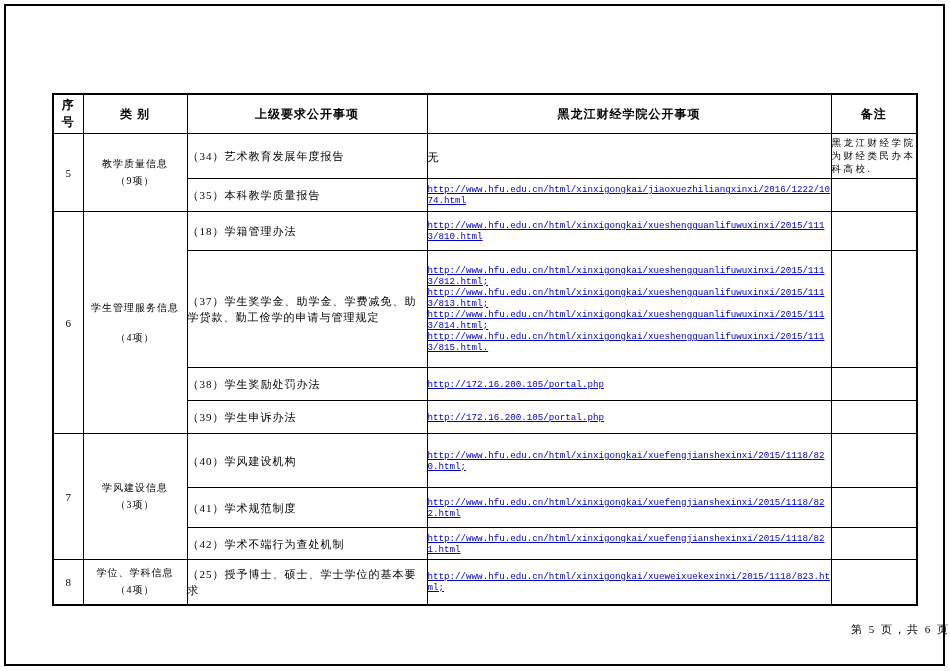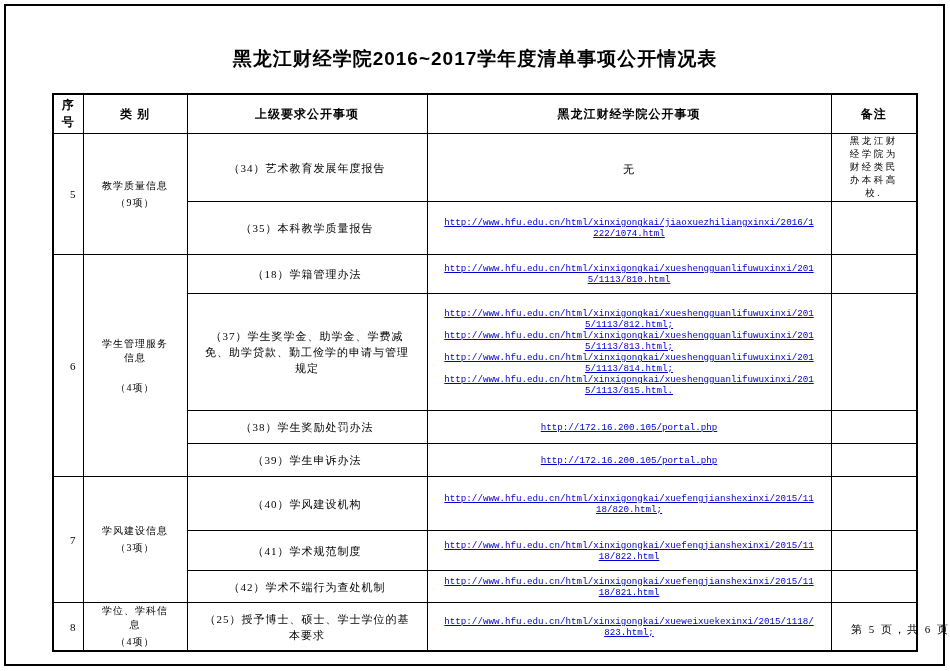--- a/index.html
+++ b/index.html
@@ -7,44 +7,43 @@
         font-family:"Liberation Serif","DejaVu Serif",serif;color:#000;}
   .frame{position:absolute;left:4px;top:4px;right:5px;bottom:5px;border:2px solid #000;}
   .doc-title{position:absolute;left:0;top:46px;width:100%;text-align:center;
              font-family:"Liberation Sans","DejaVu Sans",sans-serif;
              font-weight:bold;font-size:19px;letter-spacing:1px;}
   .doc-subtitle{position:absolute;left:0;top:77px;width:100%;text-align:center;
                 font-weight:bold;font-size:12px;letter-spacing:1px;}
   table.doc{position:absolute;left:52px;top:93px;border-collapse:collapse;
             table-layout:fixed;width:864px;border:2px solid #000;}
   table.doc th,table.doc td{border:1px solid #000;vertical-align:middle;
-            padding:1px 16px;overflow:hidden;text-align:center;}
+            padding:1px 0;overflow:hidden;}
   table.doc th{font-size:12px;font-weight:bold;text-align:center;letter-spacing:1px;padding:2px;}
-  tr.h30{height:30px}tr.h45{height:45px}tr.h43{height:53px}tr.h39{height:39px}
+  tr.h30{height:30px}tr.h45{height:45px}tr.h43{height:33px}tr.h39{height:39px}
   tr.h117{height:117px}tr.h33{height:33px}tr.h54{height:54px}tr.h40{height:40px}tr.h32{height:32px}
   td.c-no{text-align:center;font-size:11px;}
   td.c-cat{text-align:center;font-size:10px;letter-spacing:1px;}
   td.c-cat div+div{margin-top:3px;}
   td.c-cat.gap div+div{margin-top:16px;}
   td.c-req{font-size:11px;letter-spacing:1px;padding-left:6px;line-height:16px;}
   td.c-pub{padding:2px 3px;}
   .plain{font-size:11px;letter-spacing:1px;}
   a.lnk{display:block;font-family:"Liberation Mono","DejaVu Sans Mono",monospace;
         font-size:9.2px;line-height:11px;color:#0000cc;text-decoration:underline;
         word-break:break-all;cursor:pointer;}
   td.c-rem{font-size:9.5px;line-height:13px;letter-spacing:2.5px;padding:2px 3px;vertical-align:middle;}
   .doc-footer{position:absolute;left:0;top:622px;width:100%;text-align:right;
               font-size:11px;letter-spacing:2px;}
 </style>
 </head>
 <body>
 
 <div class="page">
   <div class="frame"></div>
-  <div class="doc-title">黑龙江财经学院2016~2017学年度清单事项公开情况表</div>
 
   <table class="doc">
     <colgroup>
       <col style="width:30px">
         <col style="width:104px">
         <col style="width:240px">
       <col style="width:404px">
         <col style="width:86px">
     </colgroup>
     <thead>

